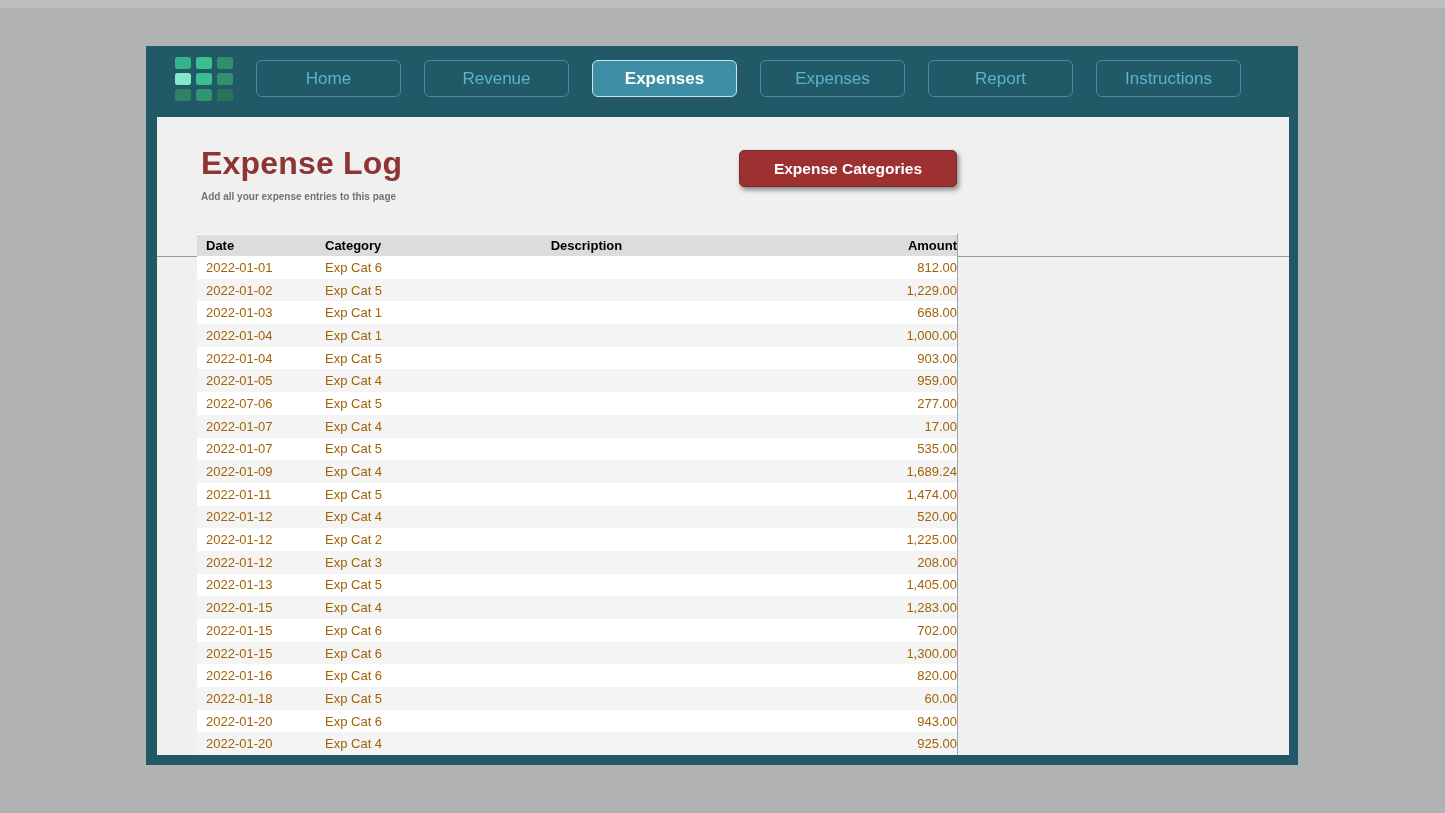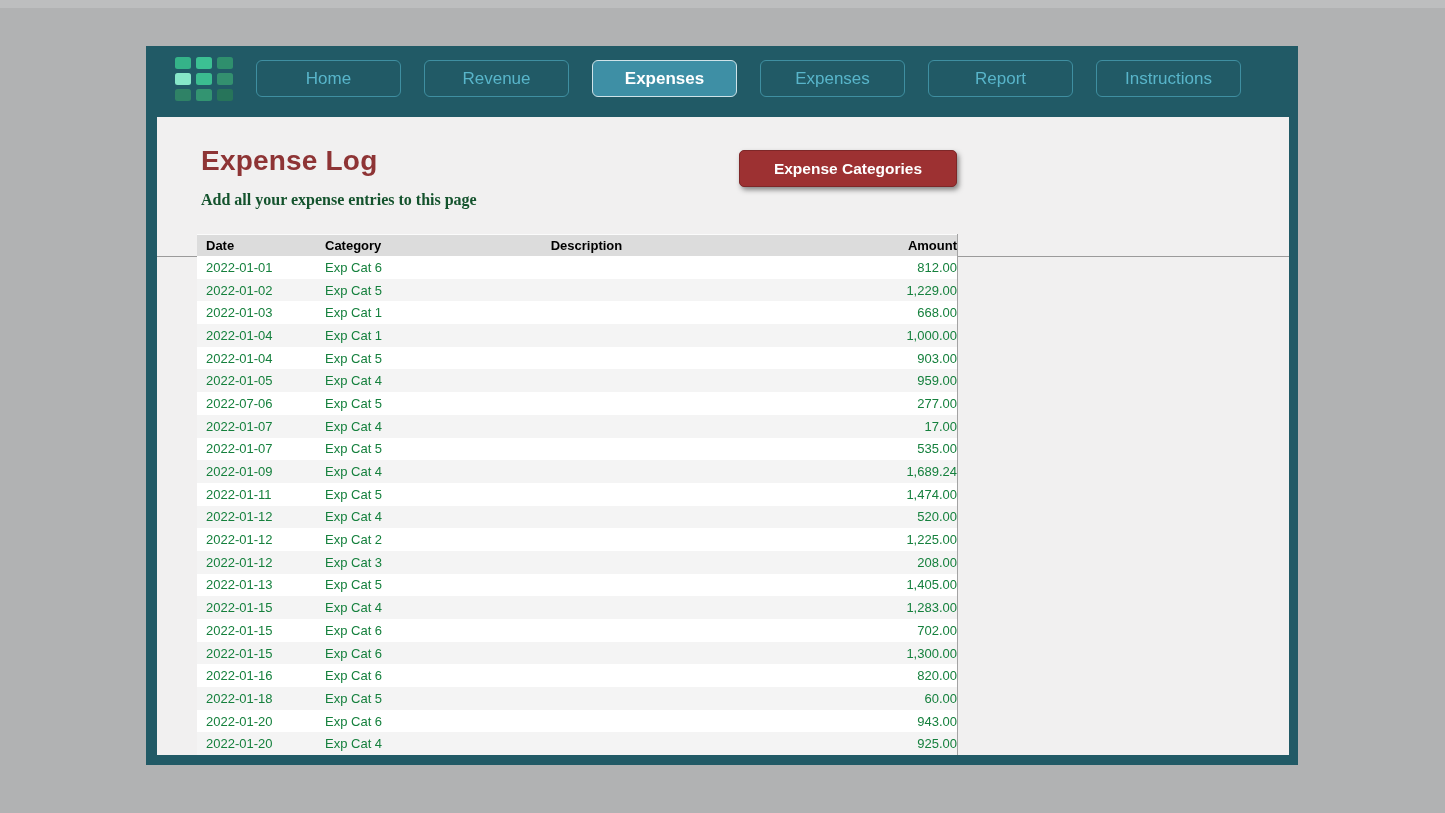--- a/index.html
+++ b/index.html
@@ -38,25 +38,25 @@
     background:#3e8fa5; border-color:#cfe3e9; color:#ffffff; font-weight:600;
   }
 
   
   .content {
     position:absolute; left:11px; top:71px; width:1132px; height:638px;
     background:#f1f0f0; overflow:hidden;
   }
   .page-title {
     position:absolute; left:44px; top:28px;
-    font-size:28px; font-weight:bold; color:#8e3435; letter-spacing:0.2px;
+    font-size:32px; font-weight:bold; color:#8e3435; letter-spacing:0.2px;
   }
   .page-subtitle {
     position:absolute; left:44px; top:74px;
-    font-size:16px; font-weight:bold; color:#14532d;font-family:Liberation Serif, serif;
+    font-size:10px; font-weight:bold; color:#737373;
   }
   .cat-btn {
     position:absolute; left:582px; top:33px; width:218px; height:37px;
     background:#9d3132; color:#ffffff; font-weight:bold; font-size:15.5px;
     border:1px solid #7e2728; border-radius:5px;
     box-shadow:2px 3px 5px rgba(50,50,50,0.55);
     cursor:pointer; font-family:"Liberation Sans", sans-serif;
   }
 
   .header-rule { position:absolute; left:0; top:139px; width:100%; height:1px; background:#9b9b9b; }
@@ -65,21 +65,21 @@
 
   
   .sheet { position:absolute; left:40px; top:117px; width:760px; }
   .sheet-header {
     display:flex; height:22px; align-items:center;
     background:#dcdcdc; border-top:1px solid #fbfbfb;
     font-weight:bold; font-size:13px; color:#000;
   }
   .sheet-rows .sheet-row {
     display:flex; height:22.7px; align-items:center;
-    font-size:13px; color:#15803d; background:#ffffff;
+    font-size:13px; color:#a16207; background:#ffffff;
   }
   .sheet-rows .sheet-row:nth-child(even) { background:#f4f4f4; }
 
   .c-date { width:123px; padding-left:9px; }
   .c-cat  { width:130px; padding-left:5px; }
   .c-desc { width:273px; text-align:center; }
   .c-amt  { flex:1; text-align:right; }
 </style>
 </head>
 <body>

